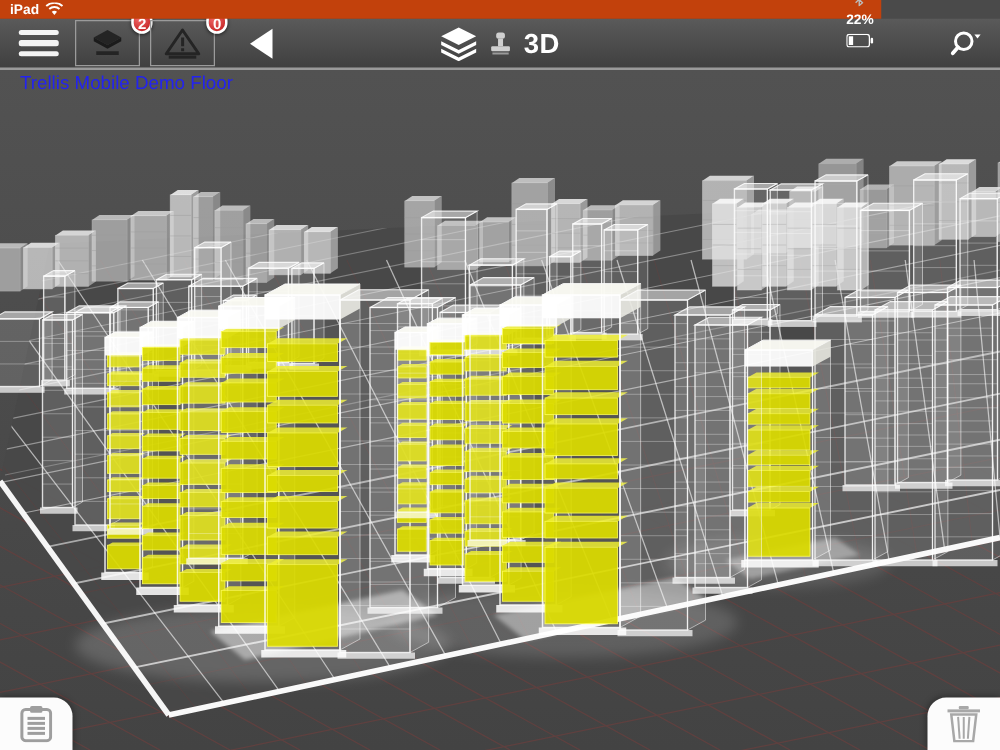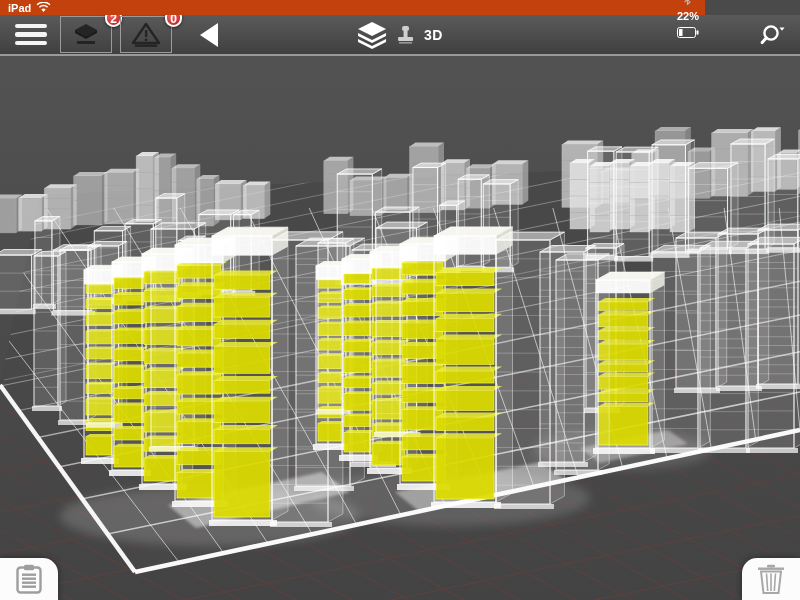--- a/index.html
+++ b/index.html
@@ -22,21 +22,21 @@
   .tool-btn{width:52px;height:37px;border:1px solid #9b9b9b;position:relative;
             display:flex;align-items:center;justify-content:center;background:transparent;cursor:pointer;}
   .badge{position:absolute;top:-9px;right:-11px;min-width:16px;height:19px;padding:0 3px;
          border-radius:11px;background:radial-gradient(circle at 35% 30%,#f26a6a,#bc1717);
          border:2px solid #fff;color:#fff;font-size:12px;font-weight:bold;line-height:19px;
          text-align:center;box-shadow:0 1px 3px rgba(0,0,0,.6);}
   .back-arrow{width:0;height:0;border-top:12px solid transparent;border-bottom:12px solid transparent;
               border-right:18px solid #fff;margin-left:28px;cursor:pointer;}
   .center-group{position:absolute;left:50%;transform:translateX(-50%);height:41px;
                 display:flex;align-items:center;gap:10px;}
-  .view-label{color:#fff;font-size:14px;font-weight:bold;letter-spacing:.5px;}
+  .view-label{color:#fff;font-size:22px;font-weight:bold;letter-spacing:.5px;}
   .search-btn{margin-left:auto;margin-right:14px;cursor:pointer;display:flex;align-items:center;}
   
   #floor-title{position:absolute;top:58px;left:16px;font-size:15px;color:#2323f0;z-index:20;}
   
   .corner-btn{position:absolute;bottom:0;width:58px;height:42px;background:#fcfcfc;
               display:flex;align-items:center;justify-content:center;z-index:20;
               box-shadow:0 0 6px rgba(0,0,0,.4);cursor:pointer;}
   #clipboard-btn{left:0;border-radius:0 15px 0 0;}
   #trash-btn{right:0;border-radius:15px 0 0 0;}
   
@@ -117,20 +117,21 @@
 
     <div class="search-btn">
       <svg width="26" height="24" viewBox="0 0 26 24">
         <circle cx="11" cy="10" r="6.6" fill="none" stroke="#fff" stroke-width="2.4"></circle>
         <line x1="6.4" y1="14.8" x2="2.2" y2="19.6" stroke="#fff" stroke-width="3" stroke-linecap="round"></line>
         <path d="M19.5 4.5 h5 l-2.5 3.2 z" fill="#fff"></path>
       </svg>
     </div>
   </div>
 
+  <div id="floor-title">Trellis Mobile Demo Floor</div>
 
   <svg id="scene" width="800" height="544" viewBox="0 56 800 544">
     <g id="scene-root">
         <defs>
           <linearGradient id="bgg" x1="0" y1="0" x2="0" y2="1">
             <stop offset="0" stop-color="#525252"></stop>
             <stop offset="1" stop-color="#434343"></stop>
           </linearGradient>
           <clipPath id="floorClip">
             <polygon points="0.0,385.0 40.0,195.0 800.0,160.0 800.0,430.0 135.0,572.0"></polygon>

